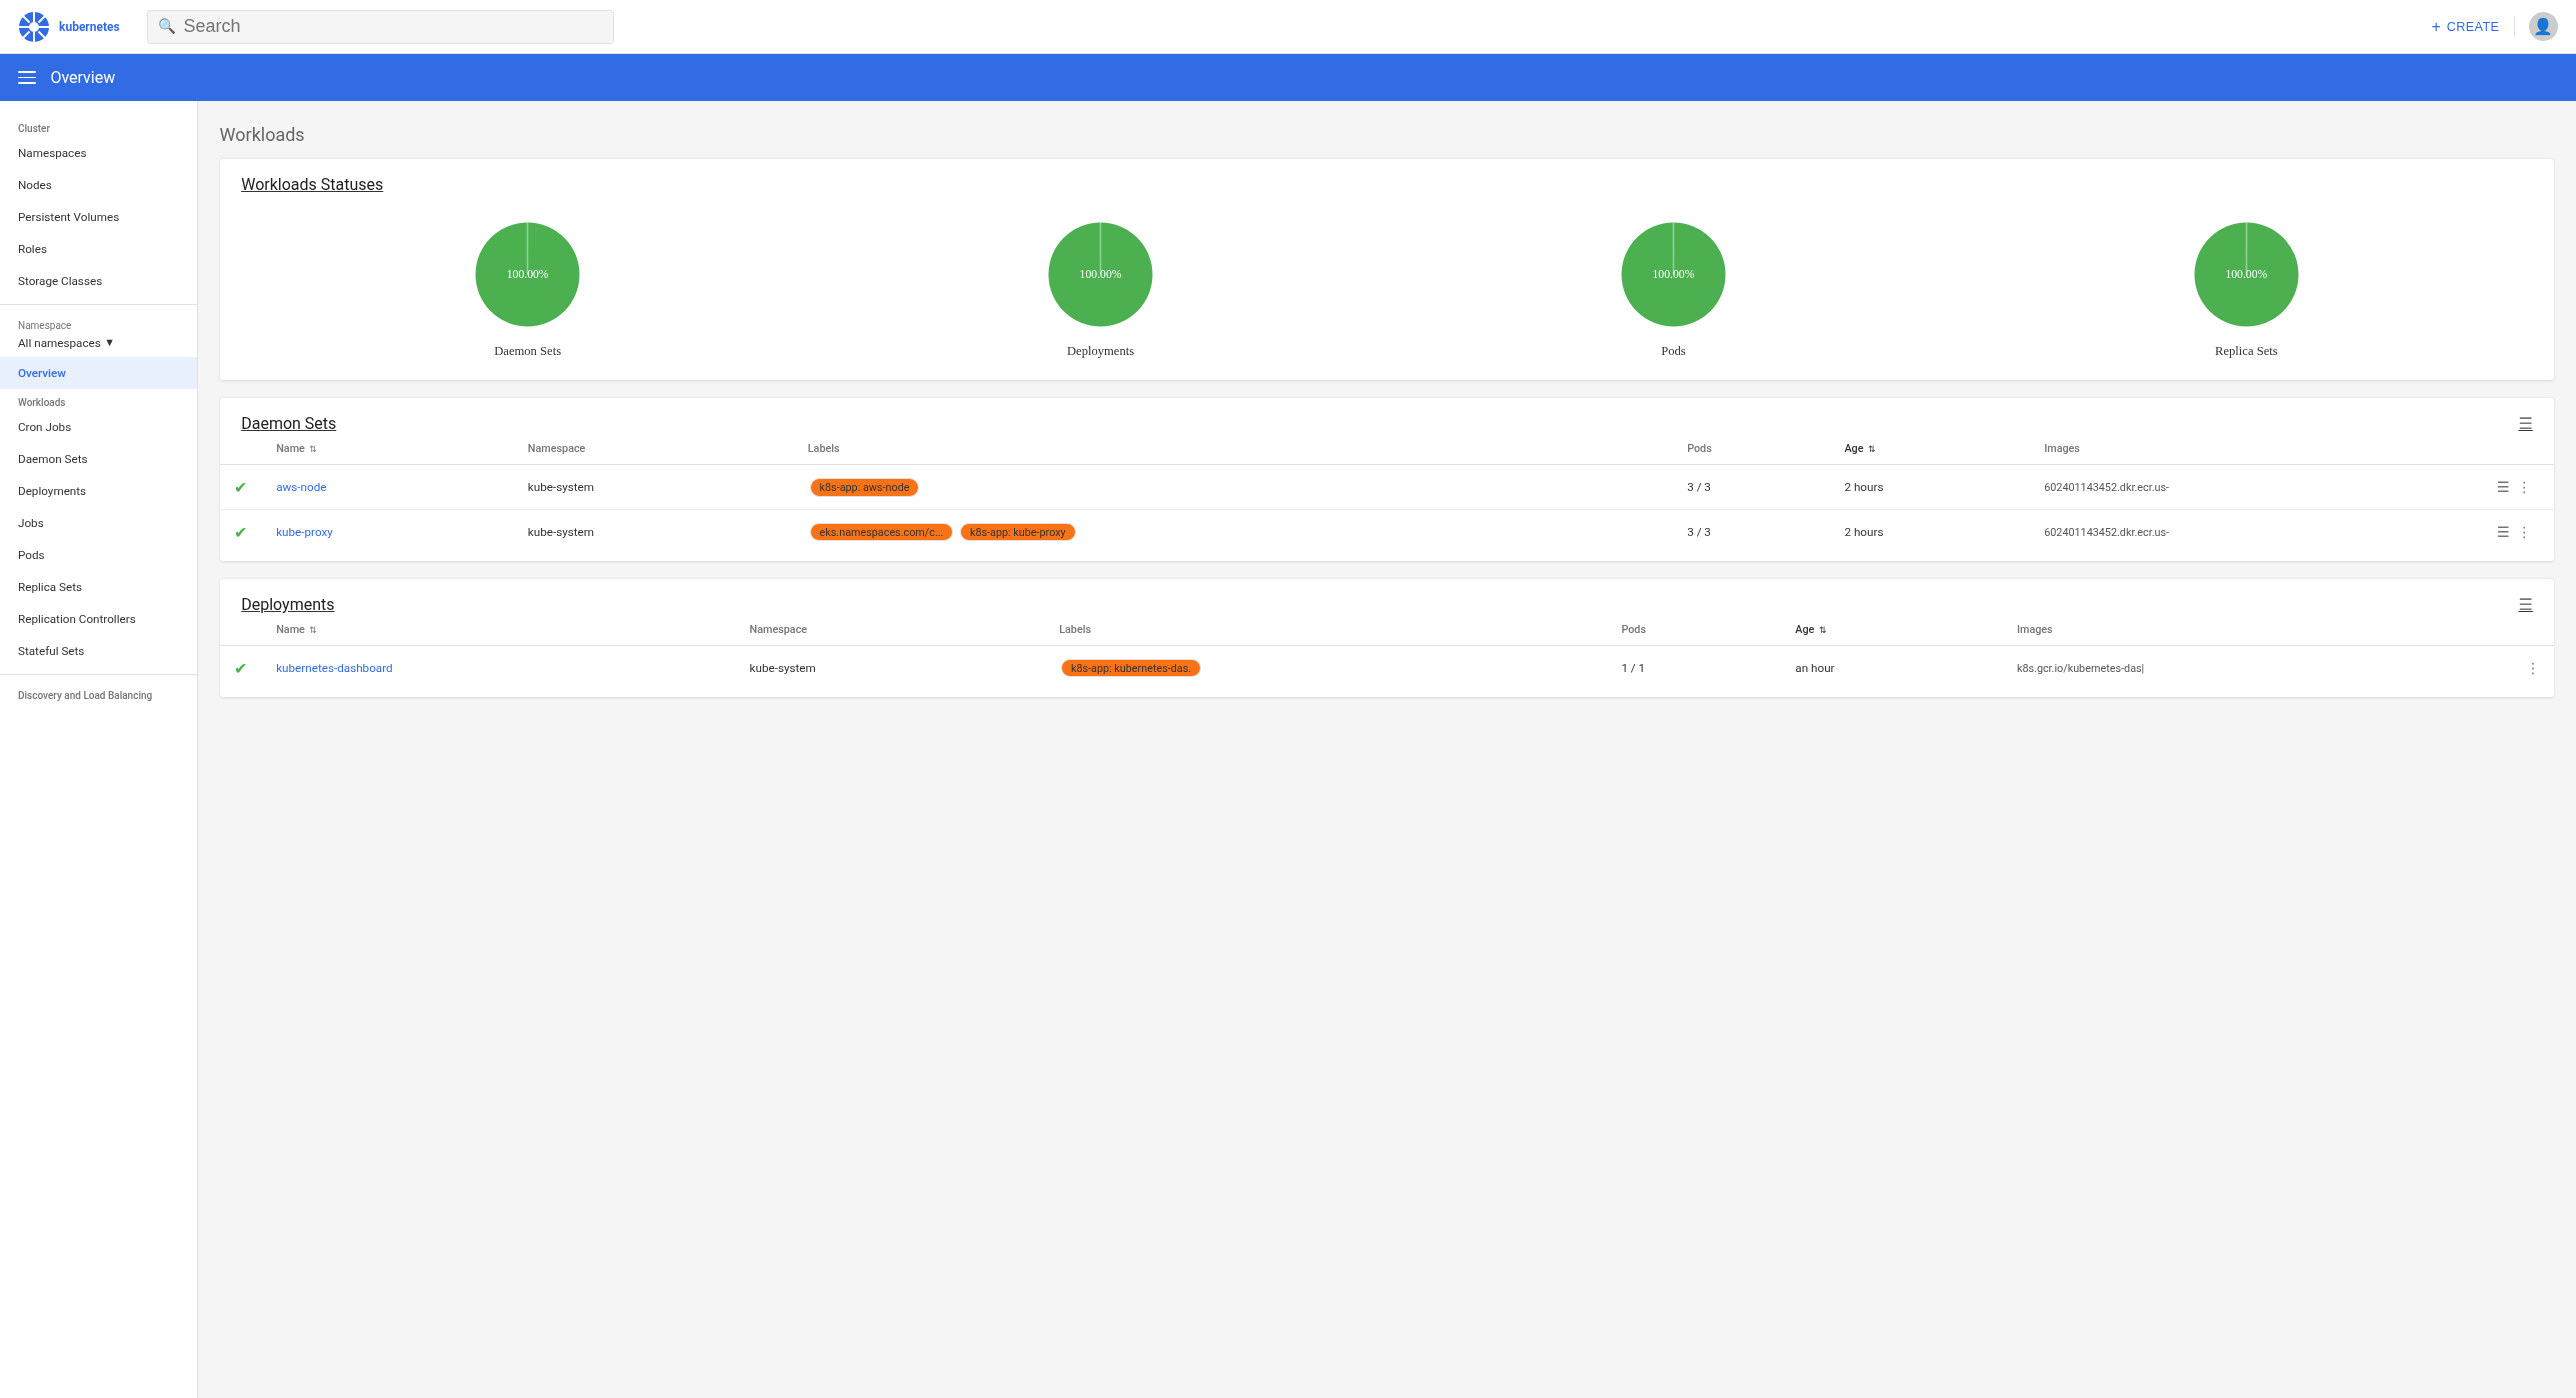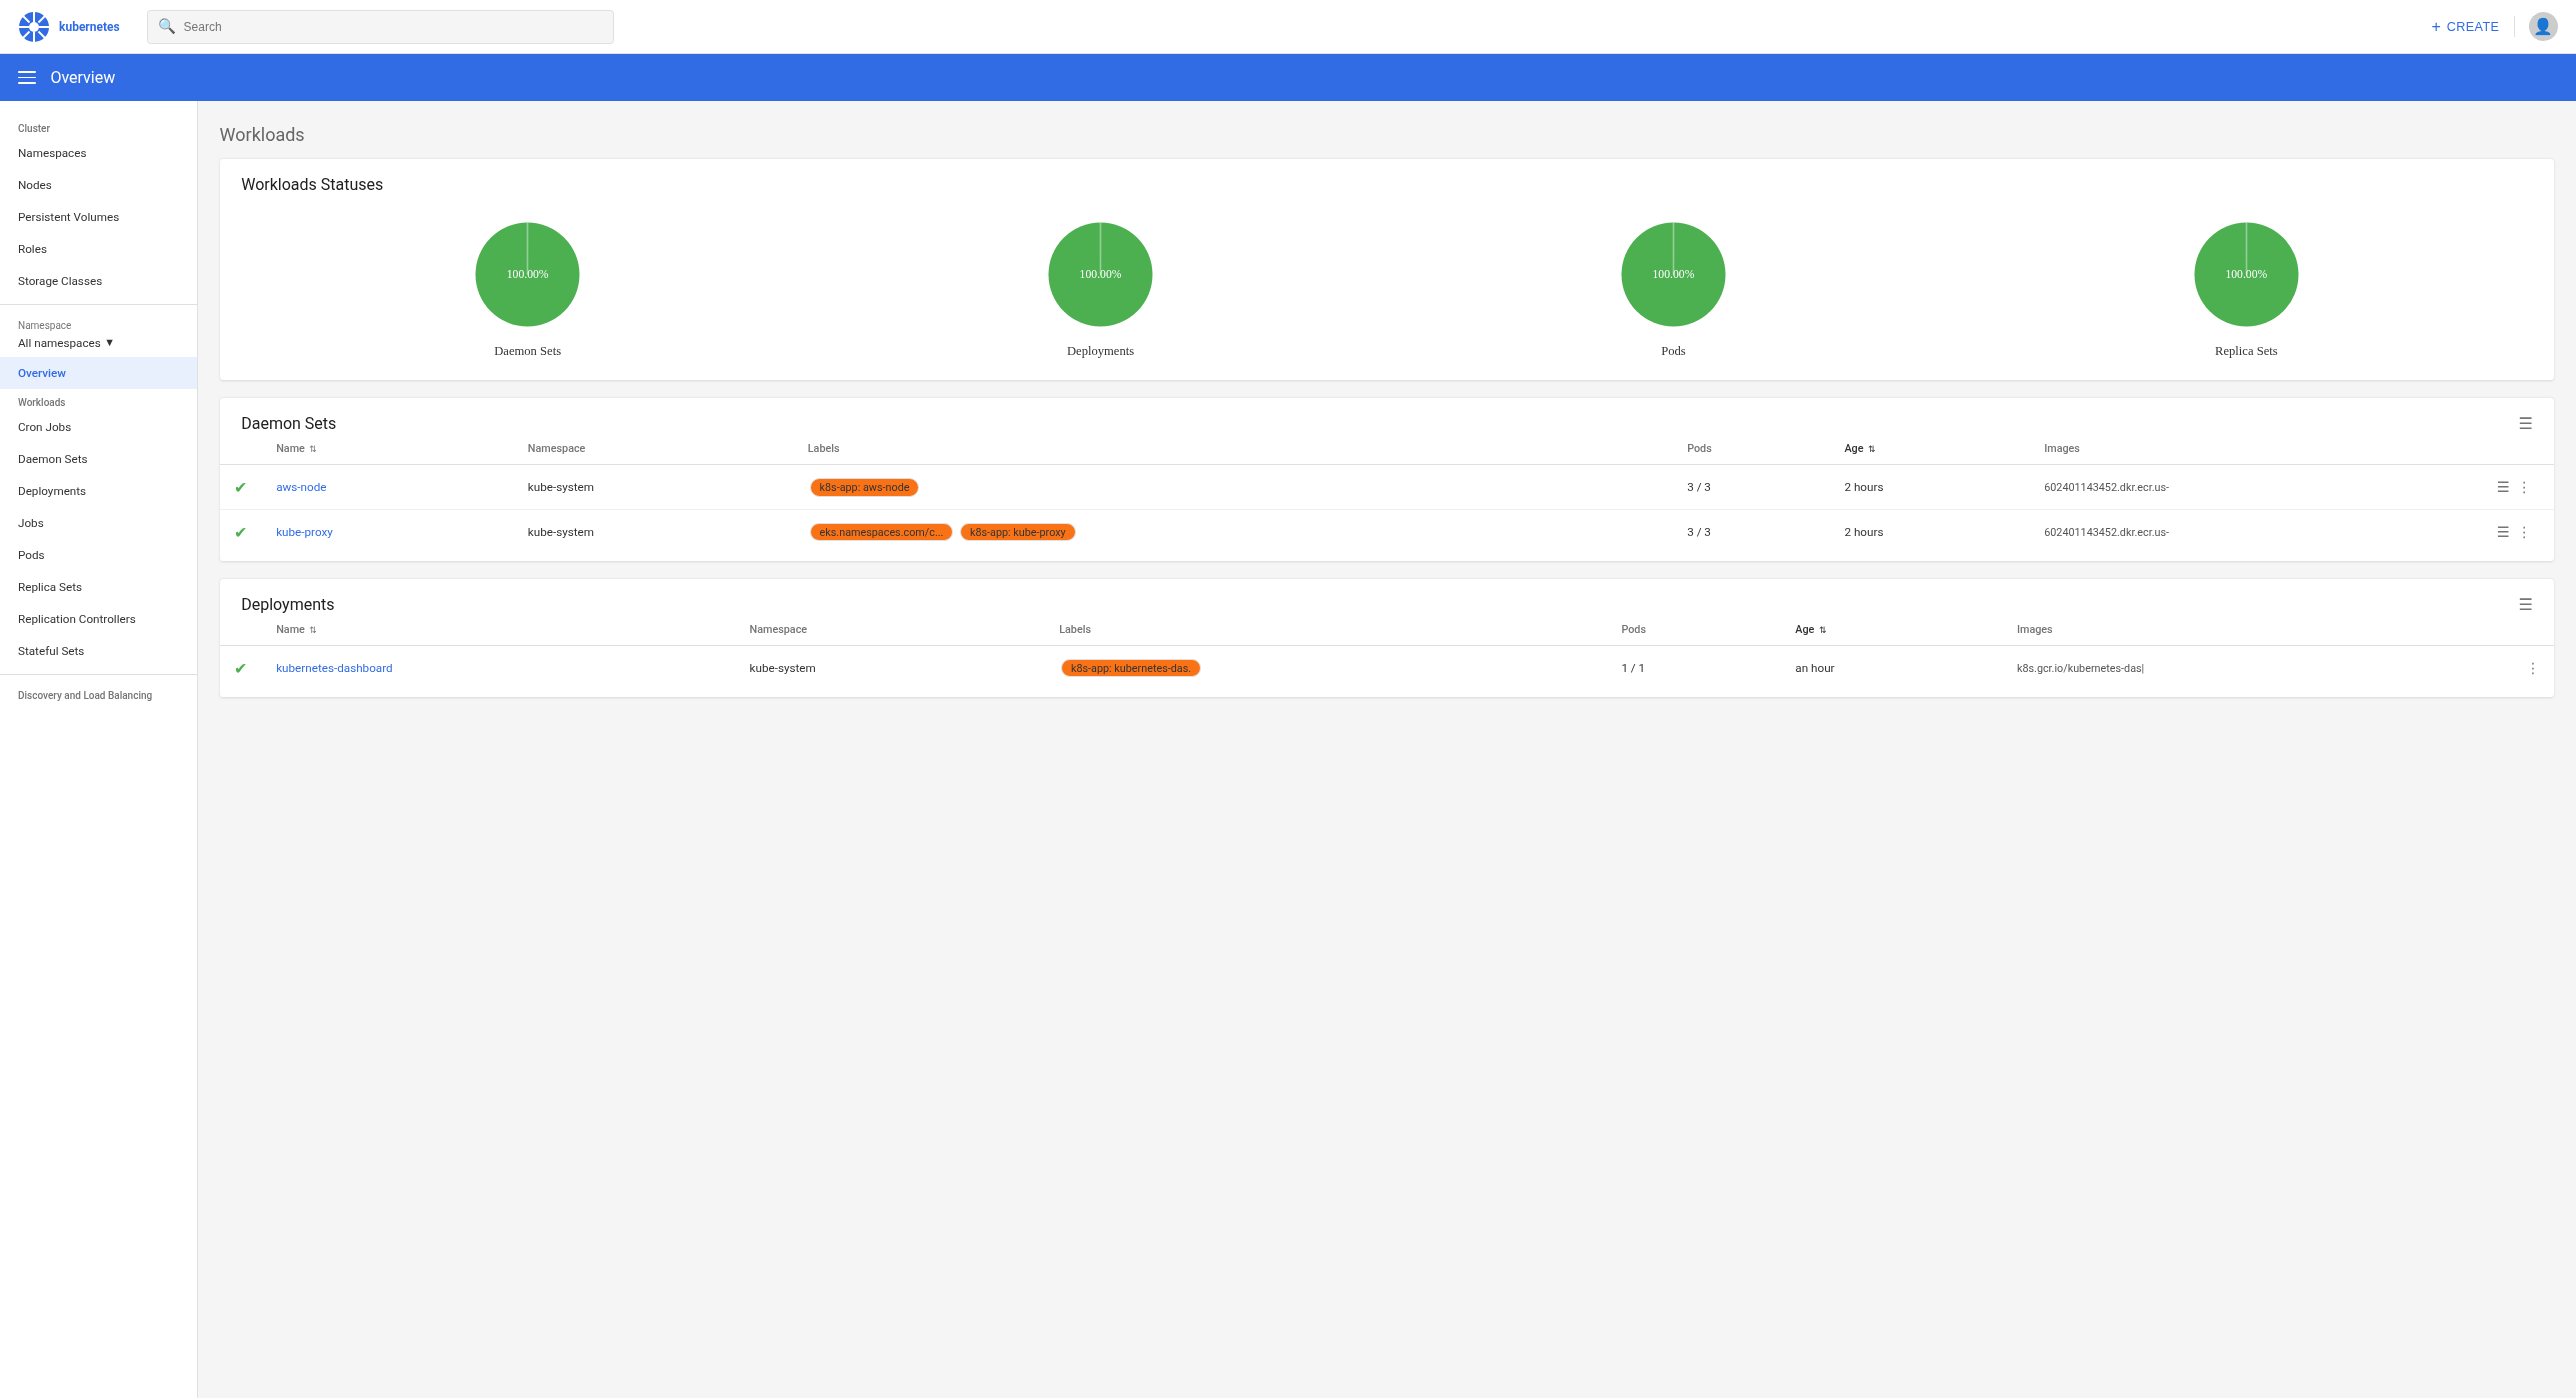--- a/index.html
+++ b/index.html
@@ -21,21 +21,21 @@
     }
     .topbar-logo svg { width: 32px; height: 32px; }
     .search-bar {
       flex: 1; max-width: 467px; margin: 0 auto 0 9px;
       display: flex; align-items: center;
       background: #f5f5f5; border: 0.9px solid #e0e0e0; border-radius: 3.6px;
       padding: 0 10.8px; height: 34px;
     }
     .search-bar input {
       border: none; background: transparent; outline: none;
-      font-size: 12px; color: #666; width: 100%; margin-left: 7.2px;
+      font-size: 18px; color: #666; width: 100%; margin-left: 7.2px;
     }
     .topbar-actions {
       display: flex; align-items: center; gap: 14.4px; margin-left: auto;
     }
     .create-btn {
       display: flex; align-items: center; gap: 5.4px;
       color: #326ce5; font-weight: 500; font-size: 12.6px;
       cursor: pointer; text-transform: uppercase; letter-spacing: 0.4px;
       background: none; border: none;
     }
@@ -95,21 +95,21 @@
     }
 
     
     .card {
       background: #fff; border-radius: 3.6px;
       box-shadow: 0 0.9px 2.7px rgba(0,0,0,0.12);
       margin-bottom: 18px; overflow: hidden;
     }
     .card-header {
       padding: 16px 21.6px 0;
-      display: flex; align-items: center; justify-content: space-between;
+      display: flex; align-items: center; justify-content: space-between; text-decoration: underline;
     }
     .card-title { font-size: 16px; font-weight: 400; color: #212121; }
 
     
     .statuses-grid {
       display: flex; justify-content: space-around;
       padding: 21.6px;
       font-family: Liberation Serif, serif;
     }
     .status-item {

